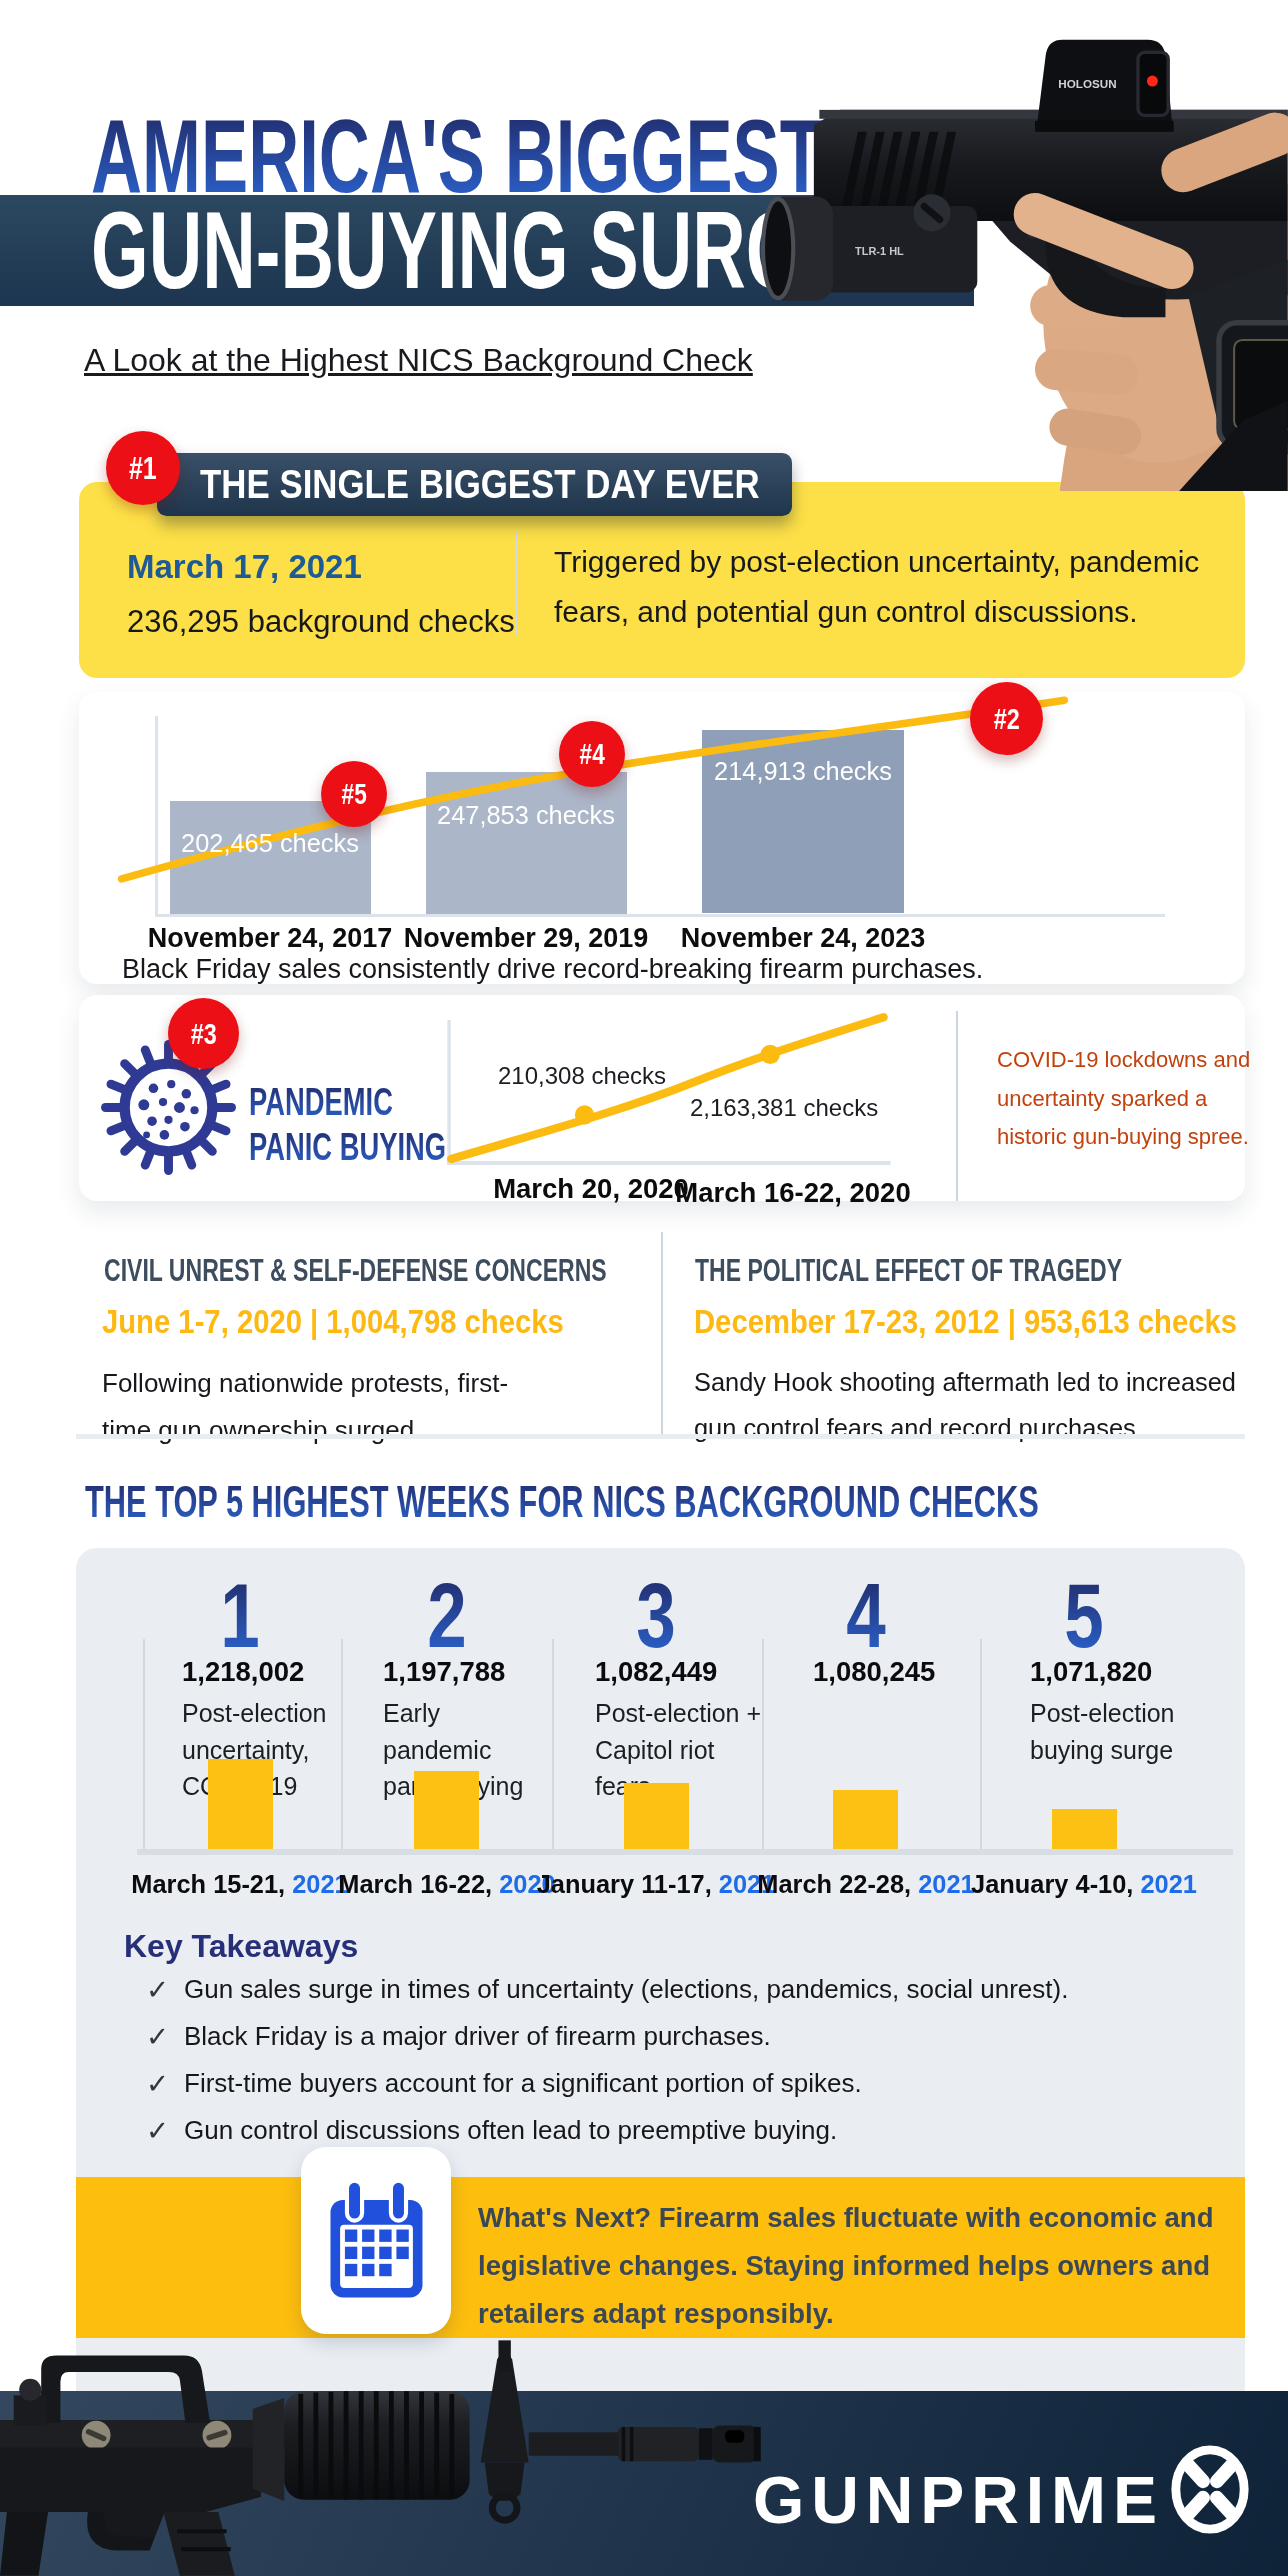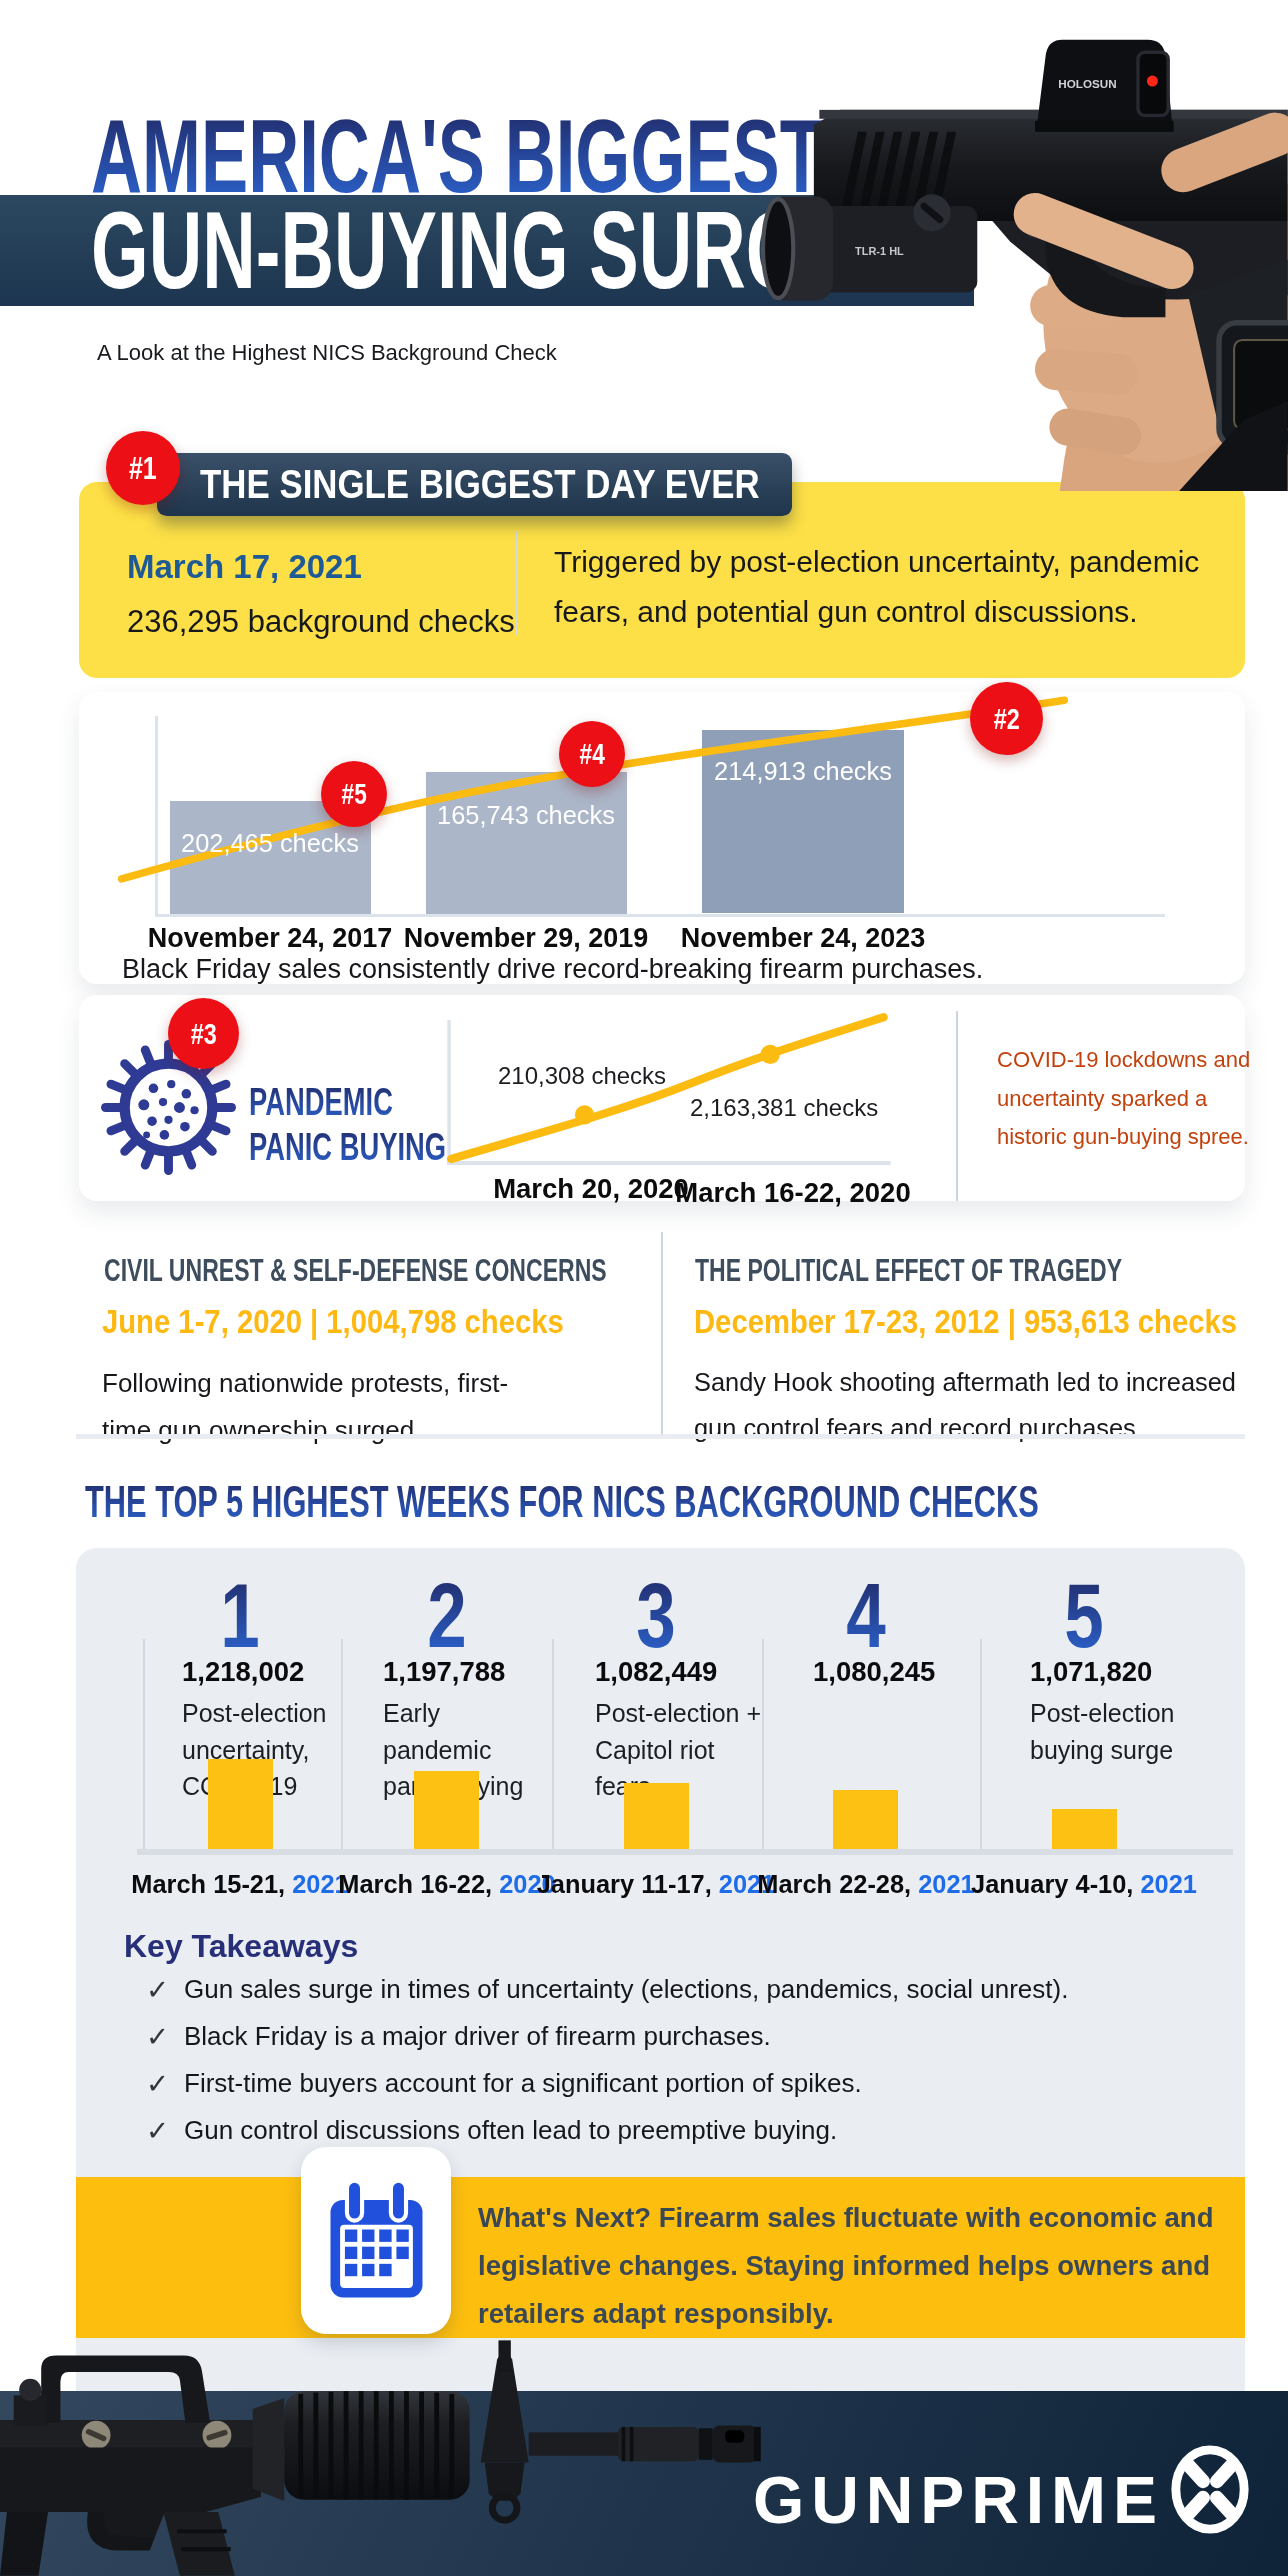--- a/index.html
+++ b/index.html
@@ -9,21 +9,21 @@
   .nowrap{white-space:nowrap;}
   .cond{display:inline-block;transform:scaleX(.68);transform-origin:0 50%;white-space:nowrap;}
   .cond72{display:inline-block;transform:scaleX(.72);transform-origin:0 50%;white-space:nowrap;}
   .cond78c{display:inline-block;transform:scaleX(.78);transform-origin:50% 50%;white-space:nowrap;}
   .cond85{display:inline-block;transform:scaleX(.85);transform-origin:0 50%;white-space:nowrap;}
   .cond86{display:inline-block;transform:scaleX(.86);transform-origin:0 50%;white-space:nowrap;}
   .grad-text{background:linear-gradient(180deg,#222e6e 8%,#2b62cc 96%);-webkit-background-clip:text;background-clip:text;color:transparent;}
   .title1{left:91px;top:104px;font-size:104px;font-weight:700;line-height:1;}
   .navy-band{left:0;top:195px;width:974px;height:111px;background:linear-gradient(180deg,#2c4860 0%,#1d3550 100%);}
   .title2{position:absolute;left:91px;top:0;height:111px;line-height:111px;font-size:109px;font-weight:700;color:#ffffff;}
-  .subtitle{left:97px;top:335px;font-size:22px;line-height:1.6;color:#181a1e;}
+  .subtitle{left:84px;top:335px;font-size:32px;line-height:1.6;color:#181a1e;text-decoration:underline;}
   .subtitle .hl{color:#2a6bd3;}
   .badge{border-radius:50%;background:#ec1016;color:#fff;display:flex;align-items:center;justify-content:center;
          font-weight:700;box-shadow:0 5.5px 12.4px rgba(120,10,10,.30);z-index:6;}
   .sec1-bar{left:157px;top:453px;width:635px;height:63px;border-radius:9.6px;
             background:linear-gradient(180deg,#3a5068 0%,#1e354c 100%);
             box-shadow:0 8.2px 15px rgba(15,30,45,.35);display:flex;align-items:center;padding-left:43px;z-index:5;box-sizing:border-box;}
   .sec1-bar span{font-size:41px;font-weight:700;color:#fff;}
   .card{background:#fde047;border-radius:18px;}
   .card-white{background:#ffffff;border-radius:18px;box-shadow:0 11px 25px rgba(30,45,70,.10);}
   .divider-v{background:#d2d9e2;width:2.1px;}
@@ -143,21 +143,21 @@
   <div class="abs card-white" style="left:79px;top:692px;width:1166px;height:292px;">
     <div class="axis" style="left:76px;top:24px;width:2.7px;height:201px;"></div>
     <div class="axis" style="left:76px;top:222px;width:1010px;height:3.4px;"></div>
     <div class="bf-bar" style="left:91px;top:109px;width:201px;height:113px;background:#abb6c8;"></div>
     <div class="bf-bar" style="left:347px;top:80px;width:201px;height:142px;background:#abb6c8;"></div>
     <div class="bf-bar" style="left:623px;top:38px;width:202px;height:183px;background:#8e9fb7;"></div>
     <svg class="chart-line" width="1166" height="292" viewBox="0 0 1697 425" style="left:0;top:0;">
       <path d="M62 272 C 240 222, 430 172, 640 132 S 1100 62, 1434 12" fill="none" stroke="#fcbb10" stroke-width="11" stroke-linecap="round"></path>
     </svg>
     <div class="bf-label" style="left:191px;top:137px;">202,465 checks</div>
-    <div class="bf-label" style="left:447px;top:109px;">165,743 checks</div>
+    <div class="bf-label" style="left:447px;top:109px;">247,853 checks</div>
     <div class="bf-label" style="left:724px;top:65px;">214,913 checks</div>
     <div class="badge" style="position:absolute;left:242px;top:69px;width:66px;height:66px;">
       <span class="cond78c" style="font-size:29px;">#5</span>
       </div>
     <div class="badge" style="position:absolute;left:480px;top:29px;width:66px;height:66px;">
       <span class="cond78c" style="font-size:29px;">#4</span>
       </div>
     <div class="badge" style="position:absolute;left:891px;top:-9.6px;width:73px;height:73px;">
       <span class="cond78c" style="font-size:30px;">#2</span>
       </div>

